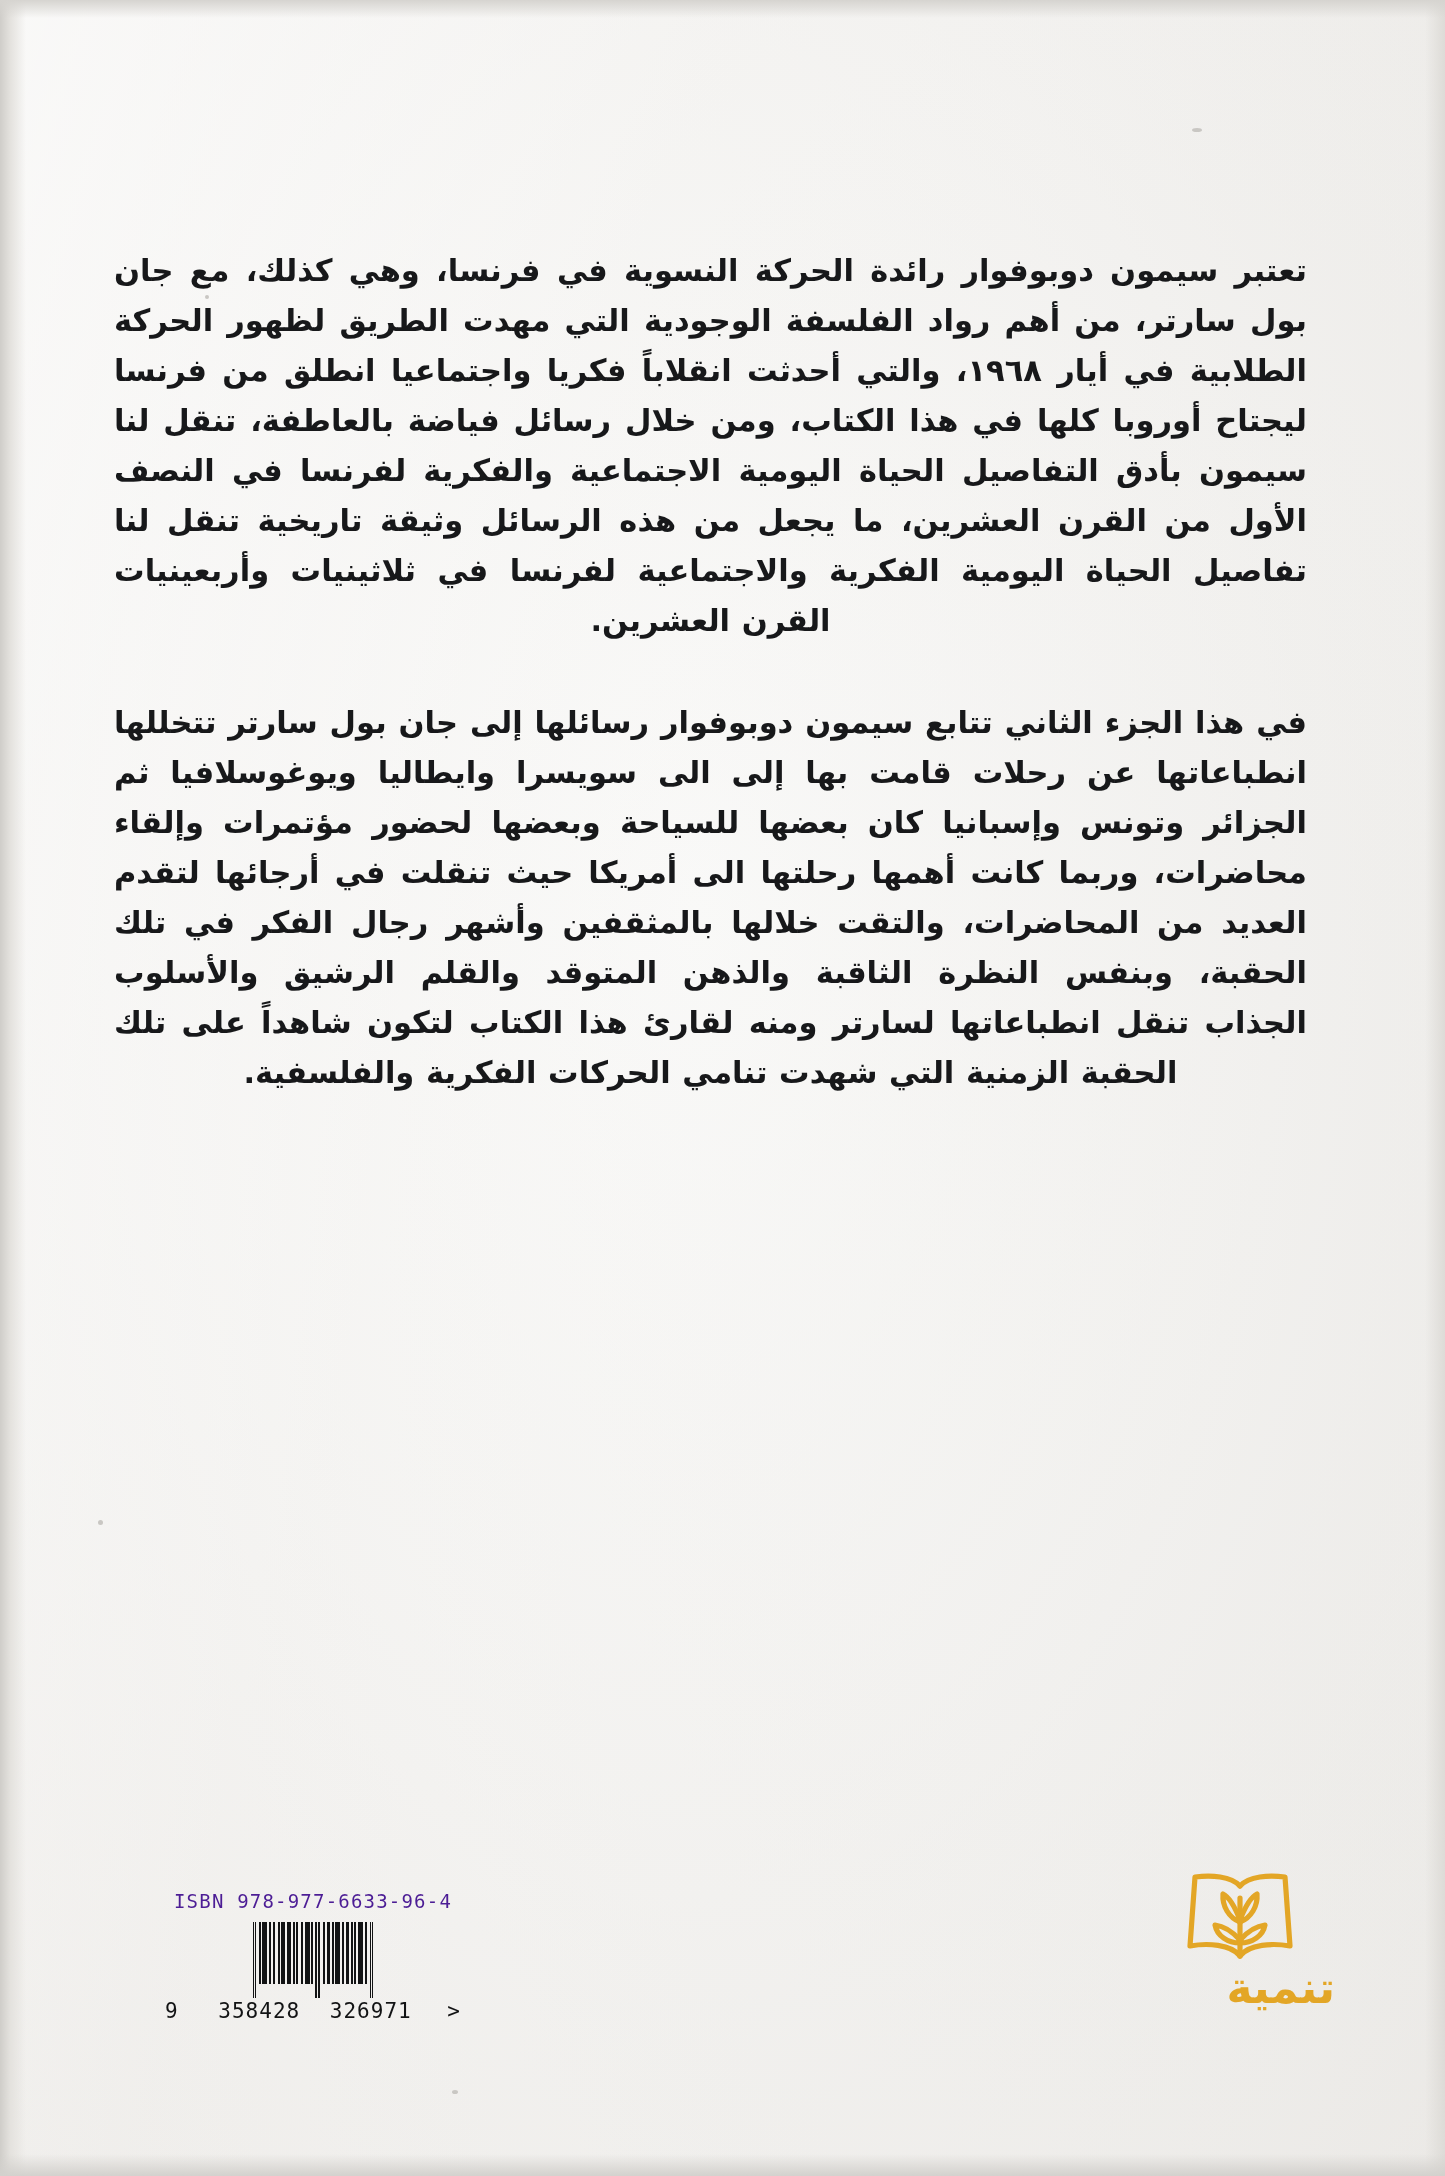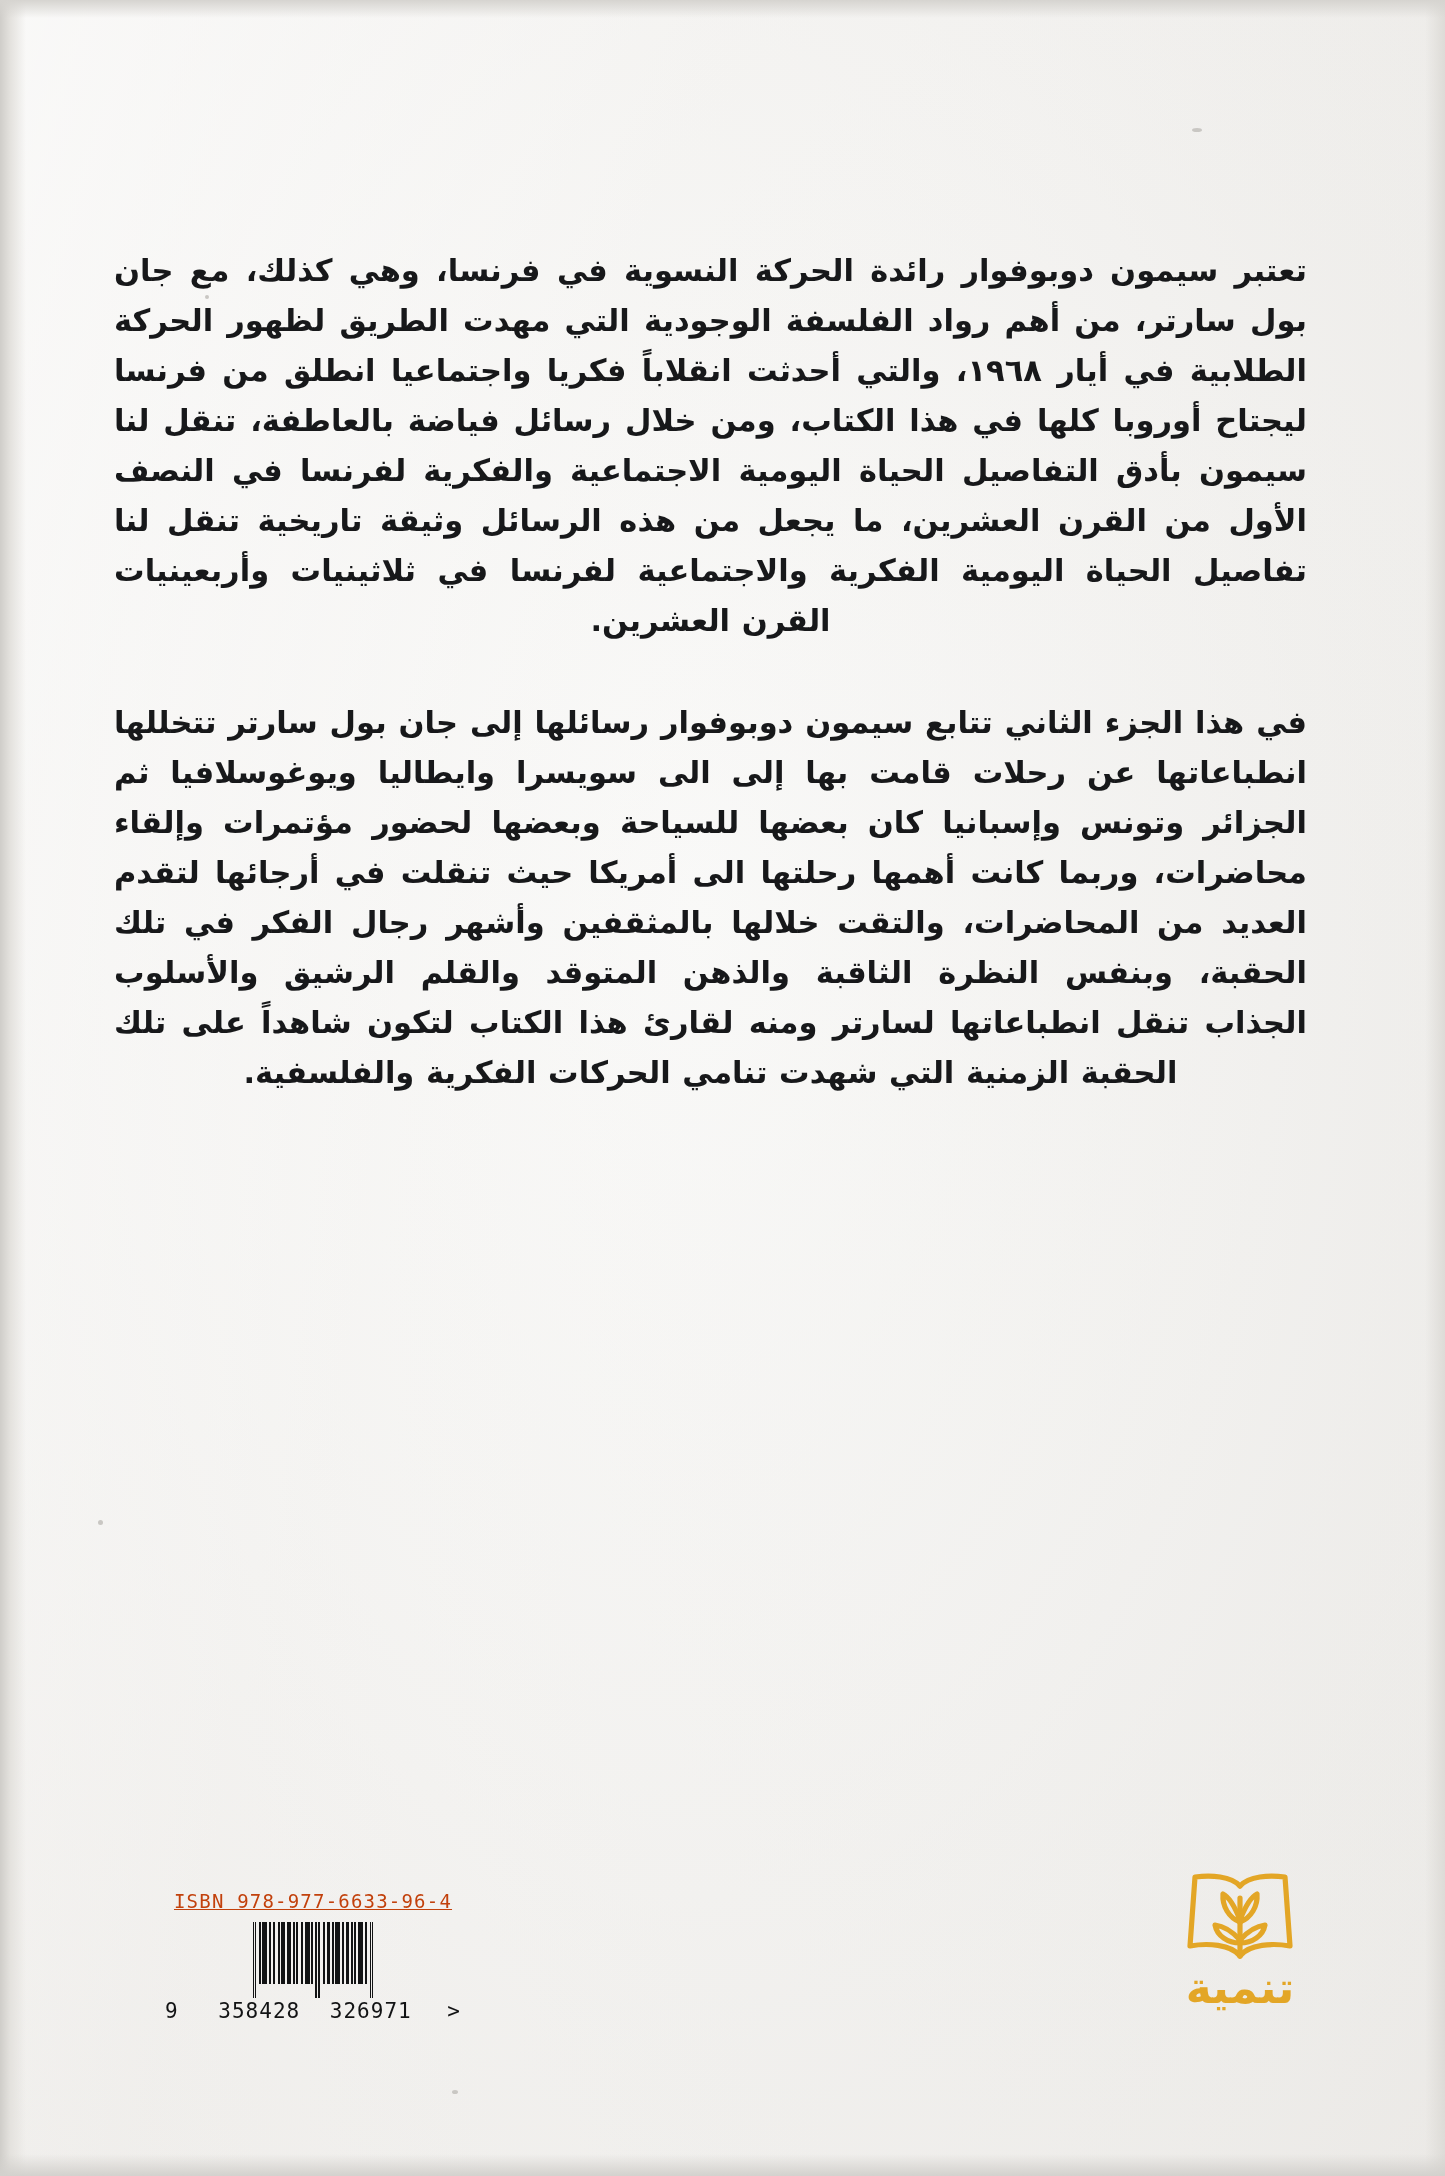--- a/index.html
+++ b/index.html
@@ -83,24 +83,23 @@
     left: 163px;
     top: 1890px;
     width: 300px;
     text-align: center;
     direction: ltr;
   }
   .isbn-text {
     font-family: "DejaVu Sans Mono", "Liberation Mono", monospace;
     font-size: 19px;
     letter-spacing: 1.2px;
-    color: #c2410c;
+    color: #4c1d95;
     white-space: nowrap;
     margin-bottom: 4px;
-    text-decoration: underline;
   }
   .barcode-wrap {
     position: relative;
     display: flex;
     align-items: flex-end;
     justify-content: center;
     height: 82px;
   }
   .barcode {
     display: flex;
@@ -137,20 +136,21 @@
   .logo-mark { display: block; margin: 0 auto; }
   .logo-word {
     display: block;
     margin-top: 2px;
     font-family: "DejaVu Sans", "Liberation Sans", sans-serif;
     font-size: 44px;
     font-weight: 700;
     color: #e3a626;
     line-height: 1;
     direction: rtl;
+    text-align: right;
   }
 
   
   .speck {
     position: absolute;
     background: #c9c7c3;
     border-radius: 50%;
     pointer-events: none;
   }
 </style>

